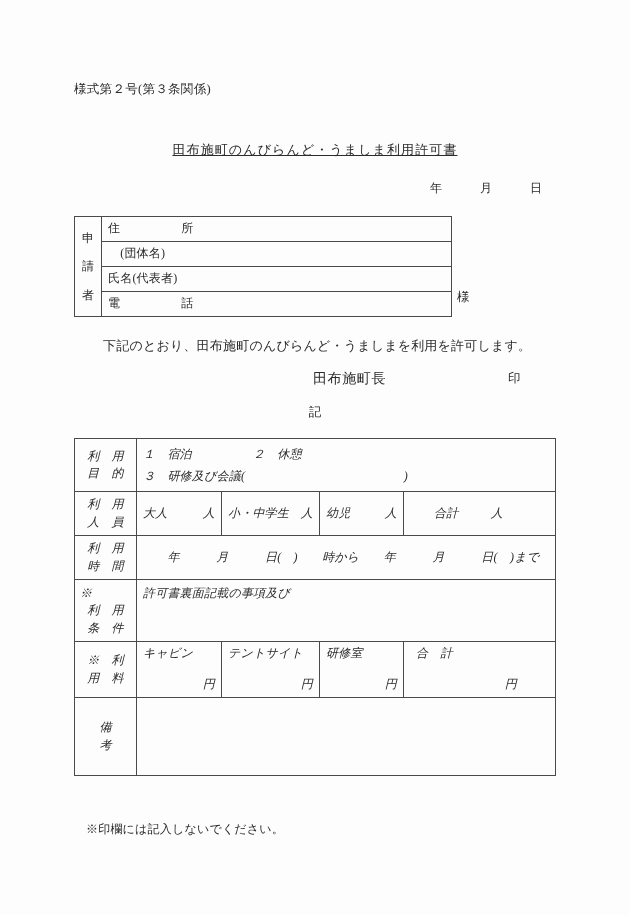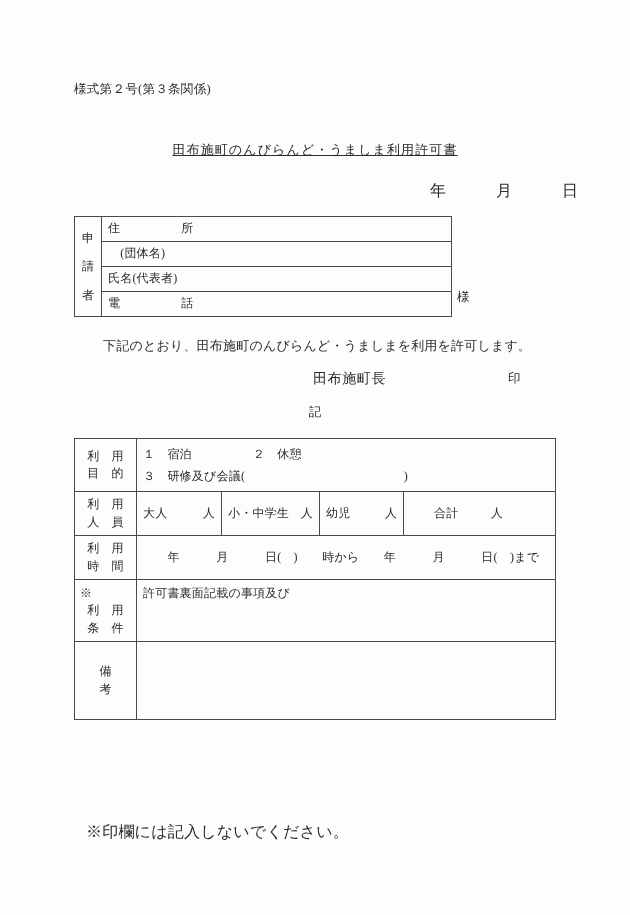--- a/index.html
+++ b/index.html
@@ -21,28 +21,28 @@
   .page {
     position: absolute;
     inset: 0;
   }
   
   .abs { position: absolute; white-space: pre; line-height: 1.2; text-align: center; }
 
   #form-code      { left: 74px;  top: 82px;  font-size: 12.5px; letter-spacing: .3px; }
   #doc-title      { left: 0;     top: 142px; width: 630px; text-align: center;
                     font-size: 13px; letter-spacing: 1.1px; text-decoration: underline; }
-  #date-line      { left: 430px; top: 181px; font-size: 16px; letter-spacing: .5px; }
+  #date-line      { left: 430px; top: 181px; font-size: 12px; letter-spacing: .5px; }
   #permit-sentence{ left: 103px; top: 338px; font-size: 13px; letter-spacing: .2px; }
   #mayor-line     { left: 313px; top: 371px; font-size: 14px; letter-spacing: .6px; }
   #seal-mark      { left: 508px; top: 371px; font-size: 12.5px; }
   #ki-mark        { left: 0;     top: 405px; width: 630px; text-align: center;
                     font-size: 12.5px; }
   #sama-mark      { left: 457px; top: 290px; font-size: 12.5px; }
-  #footnote       { left: 86px;  top: 822px; font-size: 16px; letter-spacing: .2px; }
+  #footnote       { left: 86px;  top: 822px; font-size: 12px; letter-spacing: .2px; }
 
   
   #applicant-table {
     position: absolute;
     left: 74px;
     top: 216px;
     width: 378px;
     border-collapse: collapse;
     table-layout: fixed;
     font-size: 12px;
@@ -78,20 +78,21 @@
     width: 481px;
     border-collapse: collapse;
     table-layout: fixed;
     font-size: 12px;
   }
   #main-table td {
     border: 1px solid #4a4a4a;
     vertical-align: middle;
     padding: 4px 6px;
     letter-spacing: .2px;
+    font-style: italic;
   }
   #main-table td.rowlabel {
     width: 62px;
     text-align: center;
     padding: 4px 2px;
     line-height: 1.45;
   }
   .lines { line-height: 1.85; }
   .fee-head { display:block; }
   .fee-foot { display:block; text-align: right; margin-top: 14px; }
@@ -186,20 +187,39 @@
     </tr>
 
     <tr style="height:60px">
       <td class="rowlabel" style="vertical-align:top;padding-top:5px">
         <div style="text-align:left;padding-left:3px">※</div>
         <div>利　用　条　件</div>
       </td>
       <td colspan="4" style="vertical-align:top;padding-top:5px">許可書裏面記載の事項及び</td>
     </tr>
 
+    <tr style="height:48px">
+      <td class="rowlabel">※　利　用　料</td>
+      <td style="vertical-align:top;padding-top:3px">
+        <span class="fee-head">キャビン</span>
+        <span class="fee-foot">円</span>
+      </td>
+      <td style="vertical-align:top;padding-top:3px">
+        <span class="fee-head">テントサイト</span>
+        <span class="fee-foot">円</span>
+      </td>
+      <td style="vertical-align:top;padding-top:3px">
+        <span class="fee-head">研修室</span>
+        <span class="fee-foot">円</span>
+      </td>
+      <td style="vertical-align:top;padding-top:3px">
+        <span class="fee-head" style="margin-left:6px">合　計</span>
+        <span class="fee-foot" style="margin-right:32px">円</span>
+      </td>
+    </tr>
 
     <tr style="height:78px">
       <td class="rowlabel">備　　　　　考</td>
       <td colspan="4"></td>
     </tr>
   </tbody>
     </table>
 
   <div class="abs" id="footnote">※印欄には記入しないでください。</div>
 

